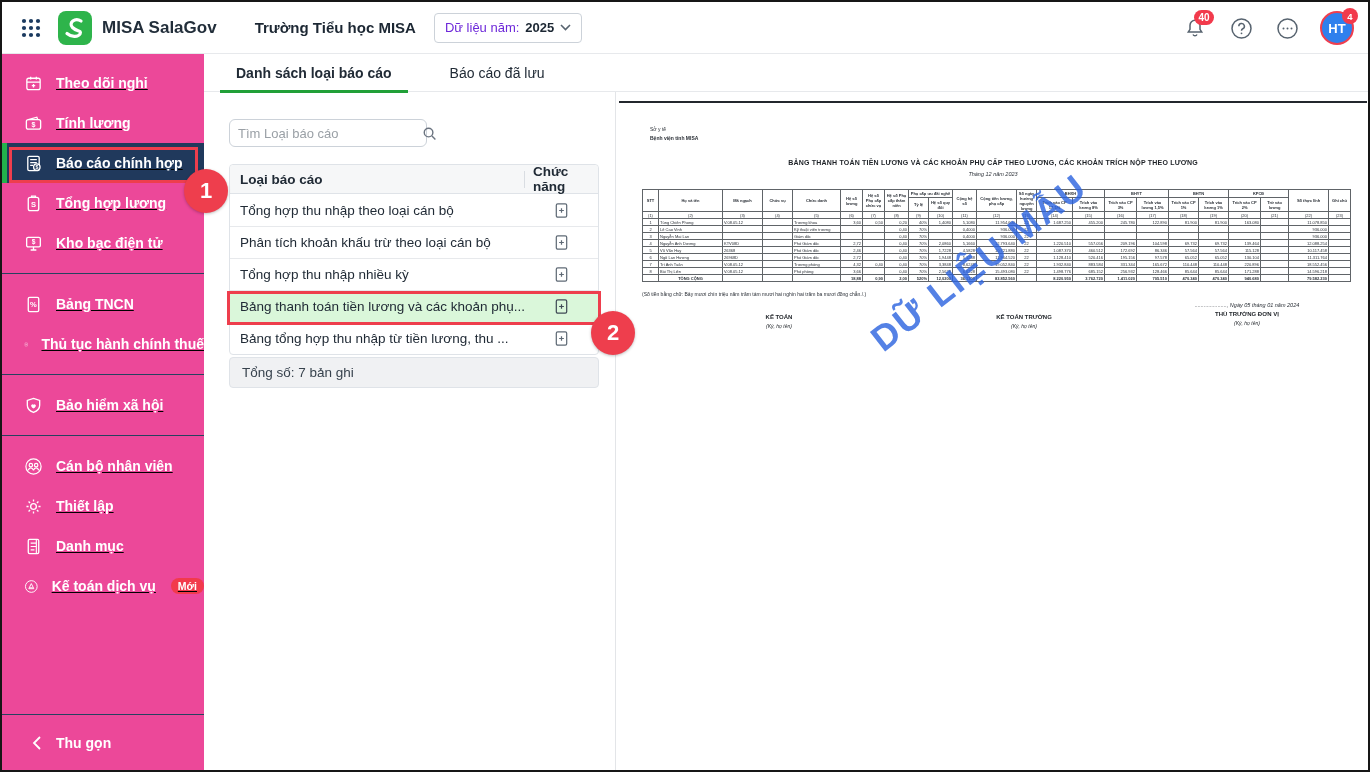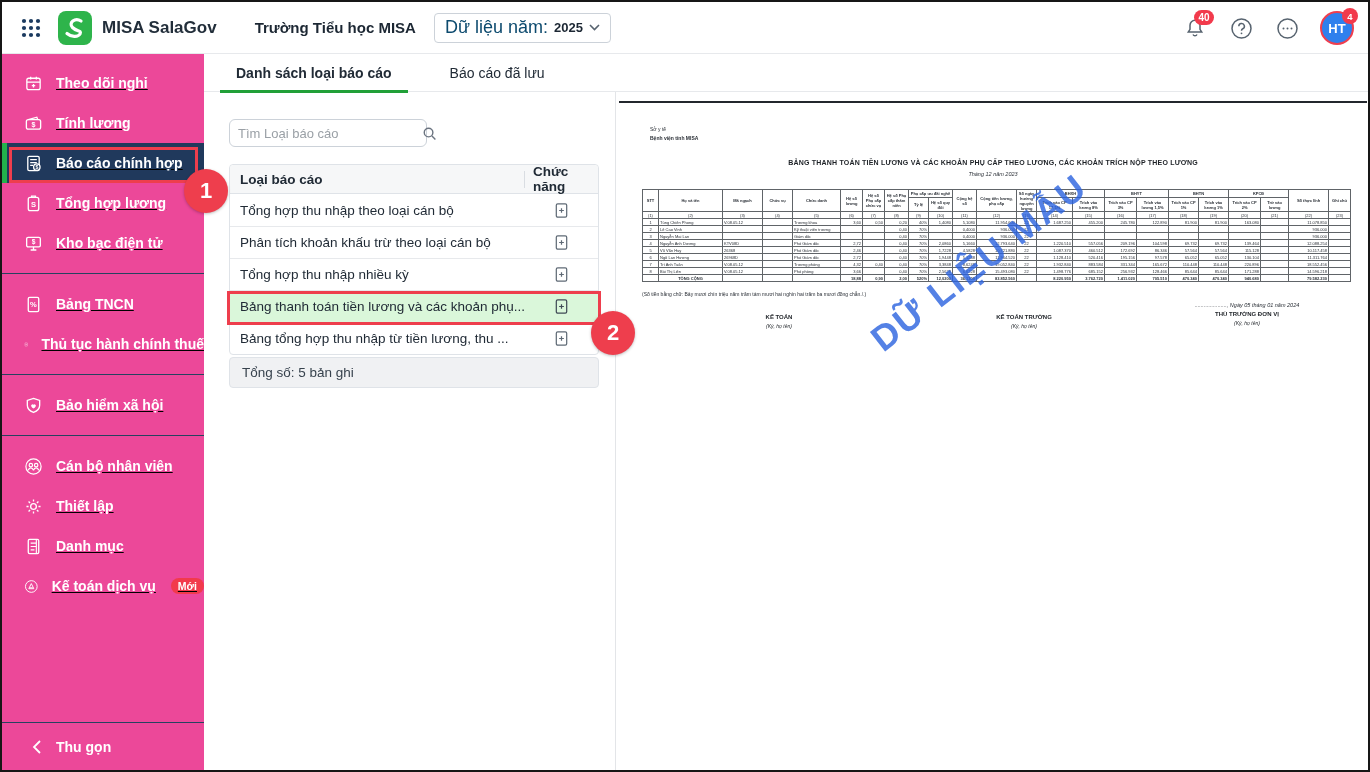--- a/index.html
+++ b/index.html
@@ -10,21 +10,21 @@
 
   
   .topbar { position:absolute; left:0; top:0; right:0; height:52px; background:#fff;
             border-bottom:1px solid #e7e9ec; display:flex; align-items:center; z-index:30; }
   .grid-btn { margin-left:16px; width:26px; height:26px; display:flex; align-items:center; justify-content:center; cursor:pointer; }
   .logo { margin-left:14px; width:34px; height:34px; }
   .app-name { margin-left:10px; font-size:17px; font-weight:bold; color:#222e3a; }
   .org-name { margin-left:38px; font-size:15px; font-weight:bold; color:#1c2733; }
   .year-select { margin-left:18px; height:30px; border:1px solid #ccd2d9; border-radius:4px;
                  display:flex; align-items:center; padding:0 10px; gap:6px; cursor:pointer; background:#fff; }
-  .year-select .lbl { font-size:18px; color:#0c4a6e; }
+  .year-select .lbl { font-size:13px; color:#6d28d9; }
   .year-select .val { font-size:13px; font-weight:bold; color:#1c2733; }
   .top-right { position:absolute; right:14px; top:0; height:52px; display:flex; align-items:center; gap:20px; }
   .icon-wrap { position:relative; width:26px; height:26px; display:flex; align-items:center; justify-content:center; cursor:pointer; }
   .count-badge { position:absolute; top:-5px; left:12px; min-width:20px; height:15px; background:#f23a4c;
                  border-radius:8px; color:#fff; font-size:10px; font-weight:bold; display:flex;
                  align-items:center; justify-content:center; padding:0 4px; }
   .avatar { position:relative; width:34px; height:34px; border-radius:50%; background:#2f80ed;
             border:2px solid #ef3e4e; color:#fff; font-size:13px; font-weight:bold;
             display:flex; align-items:center; justify-content:center; cursor:pointer; }
   .avatar-badge { position:absolute; top:-5px; right:-6px; width:16px; height:16px; border-radius:50%;
@@ -34,21 +34,21 @@
   
   .sidebar { position:absolute; left:0; top:52px; width:202px; bottom:0; background:#ec4899; z-index:10;text-decoration:underline; }
   .side-list { padding-top:9px; }
   .side-item { position:relative; height:40px; display:flex; align-items:center; padding-left:22px; gap:13px;
                color:#fff; font-size:14px; font-weight:600; cursor:pointer; white-space:nowrap; }
   .side-item.active { background:#20395c; }
   .side-item.active::before { content:""; position:absolute; left:0; top:0; bottom:0; width:5px; background:#22b24c; }
   .side-divider { height:1px; background:#27425f; margin:10px 0; }
   .new-pill { background:#f23a4c; color:#fff; font-size:10.5px; font-weight:bold; border-radius:9px;
               padding:2px 7px; margin-left:2px; }
-  .collapse { position:absolute; left:0; right:0; bottom:0; height:48px; border-top:1px solid #27425f;
+  .collapse { position:absolute; left:0; right:0; bottom:0; height:56px; border-top:1px solid #27425f;
               display:flex; align-items:center; padding-left:30px; gap:14px; color:#fff;
               font-size:14px; font-weight:600; cursor:pointer; }
 
   
   .tabsbar { position:absolute; left:202px; top:52px; right:0; height:38px; background:#fff;
              border-bottom:1px solid #e7e9ec; display:flex; align-items:center; z-index:5; }
   .tab { position:relative; height:38px; display:flex; align-items:center; padding:0 16px;
          font-size:14px; color:#212b36; cursor:pointer; }
   .tab.active { font-weight:bold; }
   .tab.active::after { content:""; position:absolute; left:0; right:0; bottom:-1px; height:3px; background:#21a038; }
@@ -360,21 +360,21 @@
     <div class="rt-row">
       <div class="c1">Bảng tổng hợp thu nhập từ tiền lương, thu ...</div>
       <div class="c2">
         <svg width="17" height="17" viewBox="0 0 18 18" fill="none" stroke="#5f6a75" stroke-width="1.3">
             <rect x="3.5" y="2" width="11" height="14" rx="1.5"></rect>
             <path d="M9 6.5v5M6.5 9h5"></path>
           </svg>
       </div>
     </div>
   </div>
-  <div class="rt-footer">Tổng số: 5 bản ghi</div>
+  <div class="rt-footer">Tổng số: 7 bản ghi</div>
 
   <div class="divider-v"></div>
 
   <div class="preview">
     <div class="doc-top"></div>
     <div class="doc">
       <div class="unit">
         <div class="u1">Sở y tế</div>
         <div class="u2">Bệnh viện tỉnh MISA</div>
       </div>

